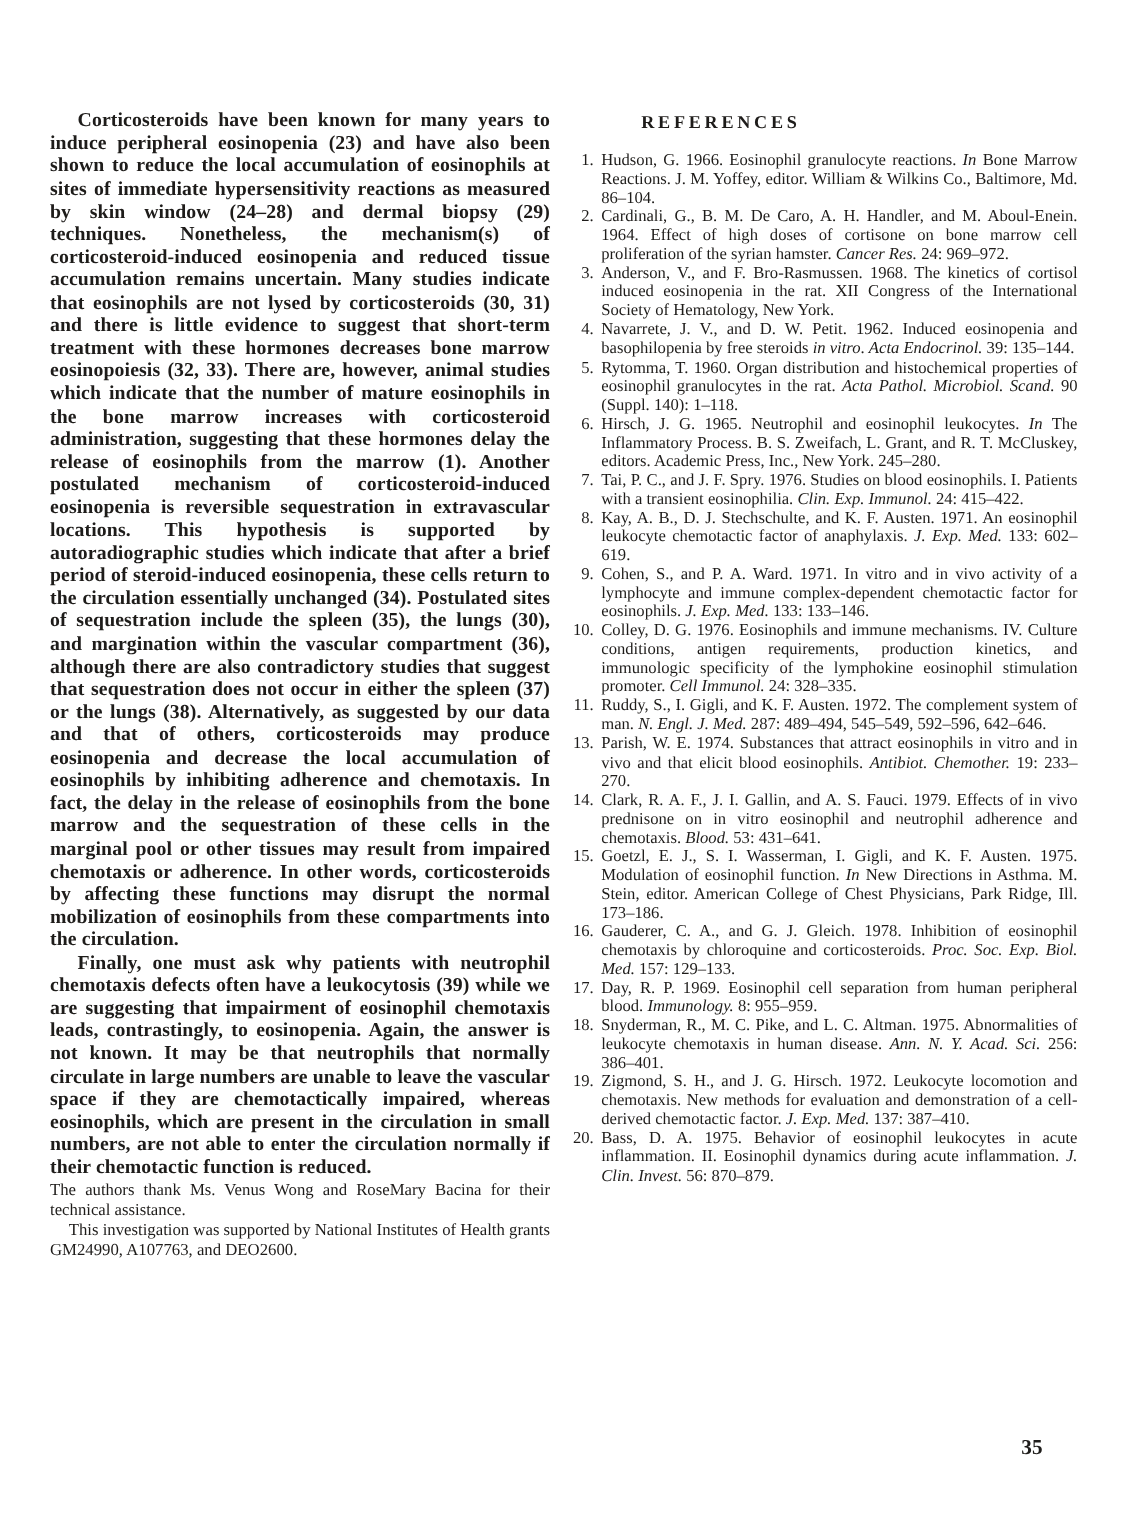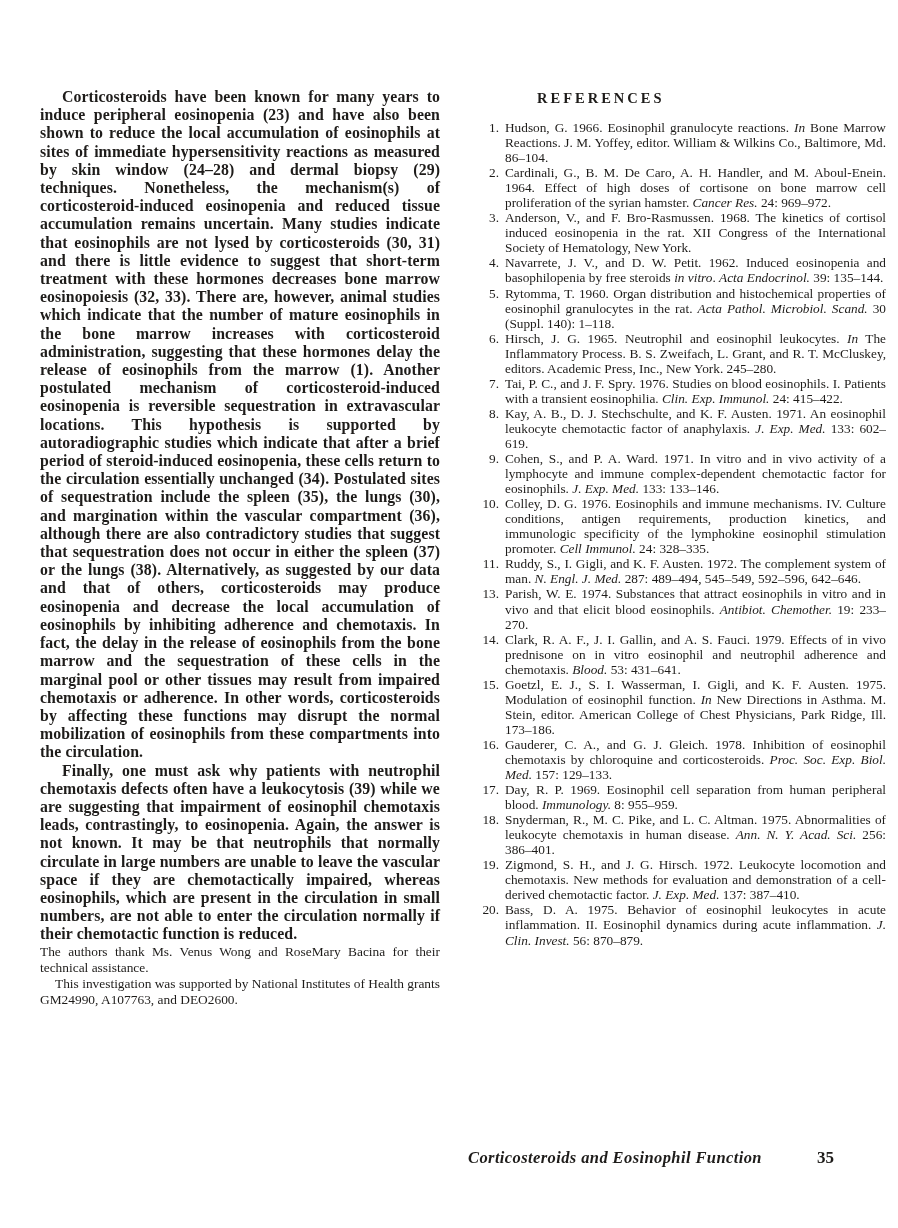--- a/index.html
+++ b/index.html
@@ -49,21 +49,20 @@
     text-align: justify;
   }
   .ack-para.indented { text-indent: 15px; }
 
   
   .col-right {
     position: absolute;
     left: 458px;
     top: 90px;
     width: 404px;
-    margin-left: 24px;
   }
   .ref-heading {
     margin: 0 0 13px 55px;
     font-size: 14.5px;
     font-weight: bold;
     letter-spacing: 3px;
   }
   .ref-list {
     list-style: none;
     margin: 0;
@@ -122,36 +121,35 @@
     <p class="ack-para indented">This investigation was supported by National Institutes of Health grants GM24990, A107763, and DEO2600.</p>
   </div>
 
   <div class="col-right">
     <h2 class="ref-heading">REFERENCES</h2>
     <ol class="ref-list" id="ref-list">
         <li class="ref-item"><span class="ref-num">1.</span><span class="ref-text"><span>Hudson, G. 1966. Eosinophil granulocyte reactions. </span><span class="i">In</span><span> Bone Marrow Reactions. J. M. Yoffey, editor. William &amp; Wilkins Co., Baltimore, Md. 86–104.</span></span></li>
         <li class="ref-item"><span class="ref-num">2.</span><span class="ref-text"><span>Cardinali, G., B. M. De Caro, A. H. Handler, and M. Aboul-Enein. 1964. Effect of high doses of cortisone on bone marrow cell proliferation of the syrian hamster. </span><span class="i">Cancer Res.</span><span> </span><span class="b">24</span><span>: 969–972.</span></span></li>
         <li class="ref-item"><span class="ref-num">3.</span><span class="ref-text"><span>Anderson, V., and F. Bro-Rasmussen. 1968. The kinetics of cortisol induced eosinopenia in the rat. XII Congress of the International Society of Hematology, New York.</span></span></li>
         <li class="ref-item"><span class="ref-num">4.</span><span class="ref-text"><span>Navarrete, J. V., and D. W. Petit. 1962. Induced eosinopenia and basophilopenia by free steroids </span><span class="i">in vitro</span><span>. </span><span class="i">Acta Endocrinol.</span><span> </span><span class="b">39</span><span>: 135–144.</span></span></li>
-        <li class="ref-item"><span class="ref-num">5.</span><span class="ref-text"><span>Rytomma, T. 1960. Organ distribution and histochemical properties of eosinophil granulocytes in the rat. </span><span class="i">Acta Pathol. Microbiol. Scand.</span><span> </span><span class="b">30</span><span> (Suppl. 140): 1–118.</span></span></li>
+        <li class="ref-item"><span class="ref-num">5.</span><span class="ref-text"><span>Rytomma, T. 1960. Organ distribution and histochemical properties of eosinophil granulocytes in the rat. </span><span class="i">Acta Pathol. Microbiol. Scand.</span><span> </span><span class="b">90</span><span> (Suppl. 140): 1–118.</span></span></li>
         <li class="ref-item"><span class="ref-num">6.</span><span class="ref-text"><span>Hirsch, J. G. 1965. Neutrophil and eosinophil leukocytes. </span><span class="i">In</span><span> The Inflammatory Process. B. S. Zweifach, L. Grant, and R. T. McCluskey, editors. Academic Press, Inc., New York. 245–280.</span></span></li>
         <li class="ref-item"><span class="ref-num">7.</span><span class="ref-text"><span>Tai, P. C., and J. F. Spry. 1976. Studies on blood eosinophils. I. Patients with a transient eosinophilia. </span><span class="i">Clin. Exp. Immunol.</span><span> </span><span class="b">24</span><span>: 415–422.</span></span></li>
         <li class="ref-item"><span class="ref-num">8.</span><span class="ref-text"><span>Kay, A. B., D. J. Stechschulte, and K. F. Austen. 1971. An eosinophil leukocyte chemotactic factor of anaphylaxis. </span><span class="i">J. Exp. Med.</span><span> </span><span class="b">133</span><span>: 602–619.</span></span></li>
         <li class="ref-item"><span class="ref-num">9.</span><span class="ref-text"><span>Cohen, S., and P. A. Ward. 1971. In vitro and in vivo activity of a lymphocyte and immune complex-dependent chemotactic factor for eosinophils. </span><span class="i">J. Exp. Med.</span><span> </span><span class="b">133</span><span>: 133–146.</span></span></li>
         <li class="ref-item"><span class="ref-num">10.</span><span class="ref-text"><span>Colley, D. G. 1976. Eosinophils and immune mechanisms. IV. Culture conditions, antigen requirements, production kinetics, and immunologic specificity of the lymphokine eosinophil stimulation promoter. </span><span class="i">Cell Immunol.</span><span> </span><span class="b">24</span><span>: 328–335.</span></span></li>
         <li class="ref-item"><span class="ref-num">11.</span><span class="ref-text"><span>Ruddy, S., I. Gigli, and K. F. Austen. 1972. The complement system of man. </span><span class="i">N. Engl. J. Med.</span><span> </span><span class="b">287</span><span>: 489–494, 545–549, 592–596, 642–646.</span></span></li>
         <li class="ref-item"><span class="ref-num">13.</span><span class="ref-text"><span>Parish, W. E. 1974. Substances that attract eosinophils in vitro and in vivo and that elicit blood eosinophils. </span><span class="i">Antibiot. Chemother.</span><span> </span><span class="b">19</span><span>: 233–270.</span></span></li>
         <li class="ref-item"><span class="ref-num">14.</span><span class="ref-text"><span>Clark, R. A. F., J. I. Gallin, and A. S. Fauci. 1979. Effects of in vivo prednisone on in vitro eosinophil and neutrophil adherence and chemotaxis. </span><span class="i">Blood.</span><span> </span><span class="b">53</span><span>: 431–641.</span></span></li>
         <li class="ref-item"><span class="ref-num">15.</span><span class="ref-text"><span>Goetzl, E. J., S. I. Wasserman, I. Gigli, and K. F. Austen. 1975. Modulation of eosinophil function. </span><span class="i">In</span><span> New Directions in Asthma. M. Stein, editor. American College of Chest Physicians, Park Ridge, Ill. 173–186.</span></span></li>
         <li class="ref-item"><span class="ref-num">16.</span><span class="ref-text"><span>Gauderer, C. A., and G. J. Gleich. 1978. Inhibition of eosinophil chemotaxis by chloroquine and corticosteroids. </span><span class="i">Proc. Soc. Exp. Biol. Med.</span><span> </span><span class="b">157</span><span>: 129–133.</span></span></li>
         <li class="ref-item"><span class="ref-num">17.</span><span class="ref-text"><span>Day, R. P. 1969. Eosinophil cell separation from human peripheral blood. </span><span class="i">Immunology.</span><span> </span><span class="b">8</span><span>: 955–959.</span></span></li>
         <li class="ref-item"><span class="ref-num">18.</span><span class="ref-text"><span>Snyderman, R., M. C. Pike, and L. C. Altman. 1975. Abnormalities of leukocyte chemotaxis in human disease. </span><span class="i">Ann. N. Y. Acad. Sci.</span><span> </span><span class="b">256</span><span>: 386–401.</span></span></li>
         <li class="ref-item"><span class="ref-num">19.</span><span class="ref-text"><span>Zigmond, S. H., and J. G. Hirsch. 1972. Leukocyte locomotion and chemotaxis. New methods for evaluation and demonstration of a cell-derived chemotactic factor. </span><span class="i">J. Exp. Med.</span><span> </span><span class="b">137</span><span>: 387–410.</span></span></li>
         <li class="ref-item"><span class="ref-num">20.</span><span class="ref-text"><span>Bass, D. A. 1975. Behavior of eosinophil leukocytes in acute inflammation. II. Eosinophil dynamics during acute inflammation. </span><span class="i">J. Clin. Invest.</span><span> </span><span class="b">56</span><span>: 870–879.</span></span></li>
       </ol>
   </div>
 
   <div class="footer">
-    <span class="footer-title">Corticosteroids and Eosinophil Function</span>
     <span class="footer-page">35</span>
   </div>
 
 </div>
 
 </body></html>

